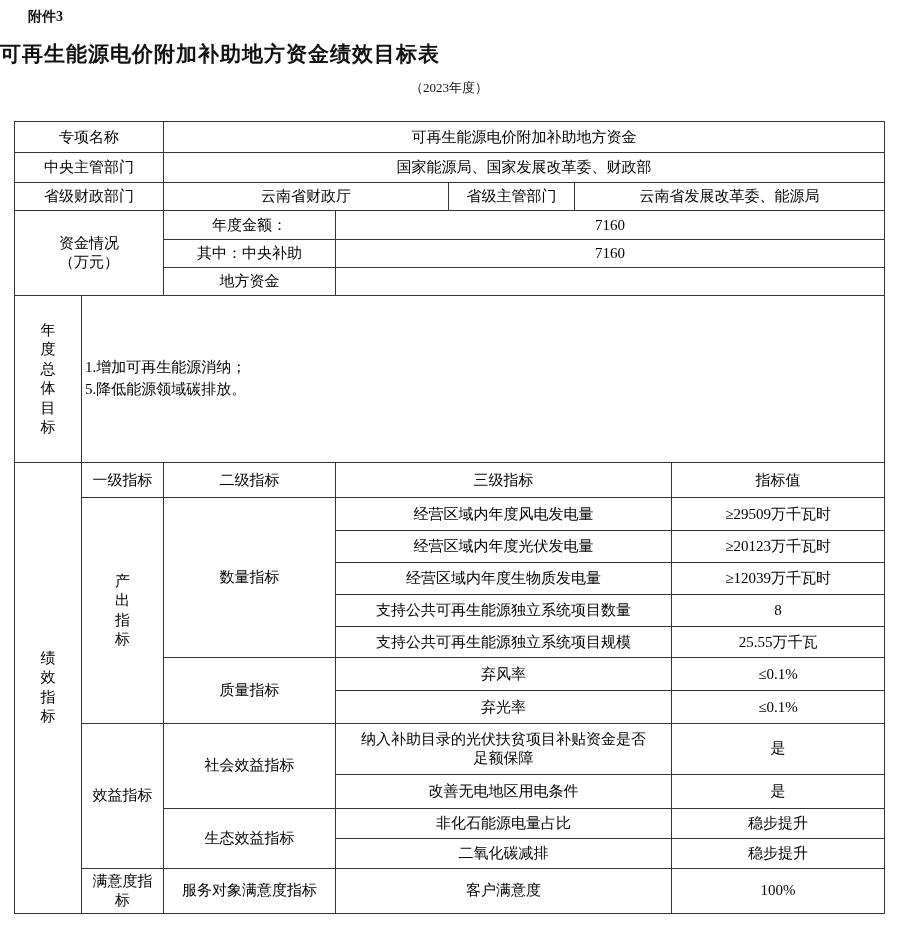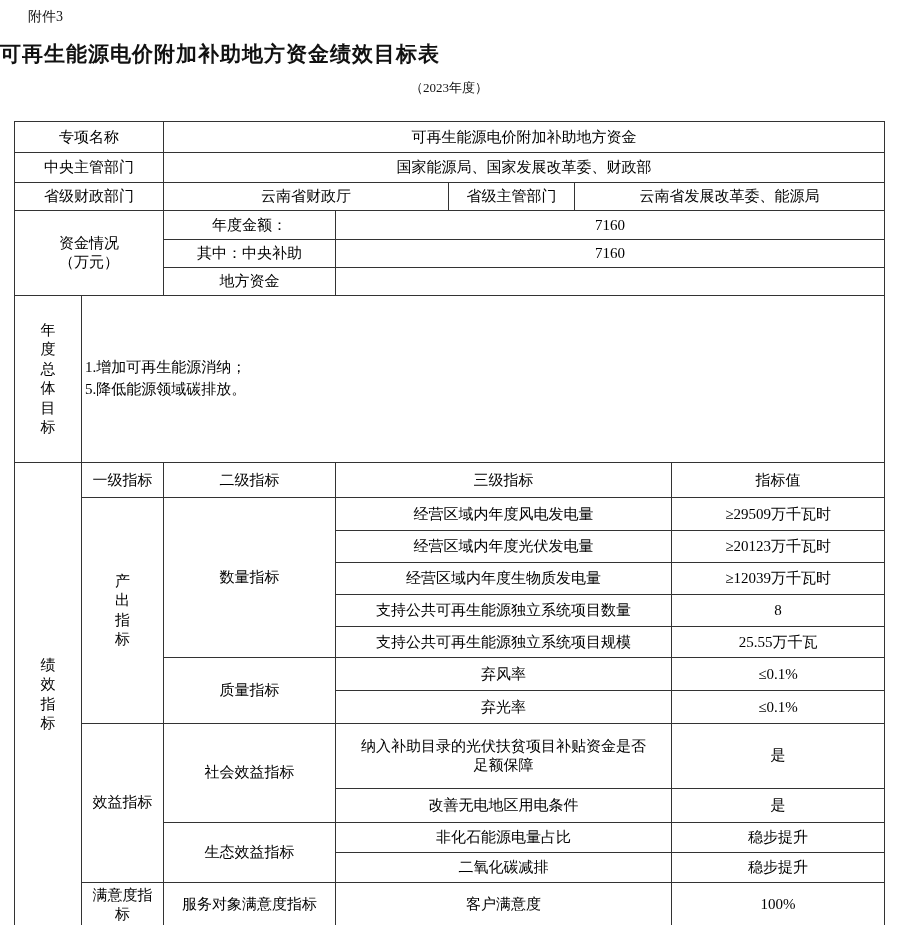--- a/index.html
+++ b/index.html
@@ -6,21 +6,21 @@
   .page{
     position:relative;
     width:898px;height:925px;
     background:#fff;
     color:#111;
     font-family:"Liberation Serif","DejaVu Serif",serif;
     overflow:hidden;
   }
   .attach{
     position:absolute;left:28px;top:8px;
-    font-size:14px;font-weight:normal;
+    font-size:14px;font-weight:bold;
   }
   .title{
     position:absolute;top:40px;left:0;width:100%;
     margin:0;
     font-size:21px;font-weight:bold;letter-spacing:1px;
   }
   .subtitle{
     position:absolute;top:79px;left:0;width:100%;
     text-align:center;font-size:13px;
   }
@@ -33,21 +33,21 @@
     border:1px solid #333;
     text-align:center;vertical-align:middle;
     font-size:15px;line-height:1.25;
     padding:1px 3px;color:#000000;
     overflow:hidden;
   }
   td.al{text-align:left;padding-left:9px;}
   td.ar{text-align:right;padding-right:16px;margin-top:32px;}
   .vtxt{width:1.1em;margin:16px auto;word-break:break-all;line-height:1.3;text-align:center;}
   .wrapname{max-width:4.3em;margin:0 auto;}
-  .wraplong{max-width:290px;margin:12px auto;}
+  .wraplong{max-width:290px;margin:5px auto;}
   td.goalcell{text-align:left;padding-left:6px;vertical-align:middle;}
   .goalline{text-align:left;line-height:1.45;}
 </style>
 </head>
 <body>
 
 <div class="page">
 
   <div class="attach">附件3</div>
   <h1 class="title">可再生能源电价附加补助地方资金绩效目标表</h1>

